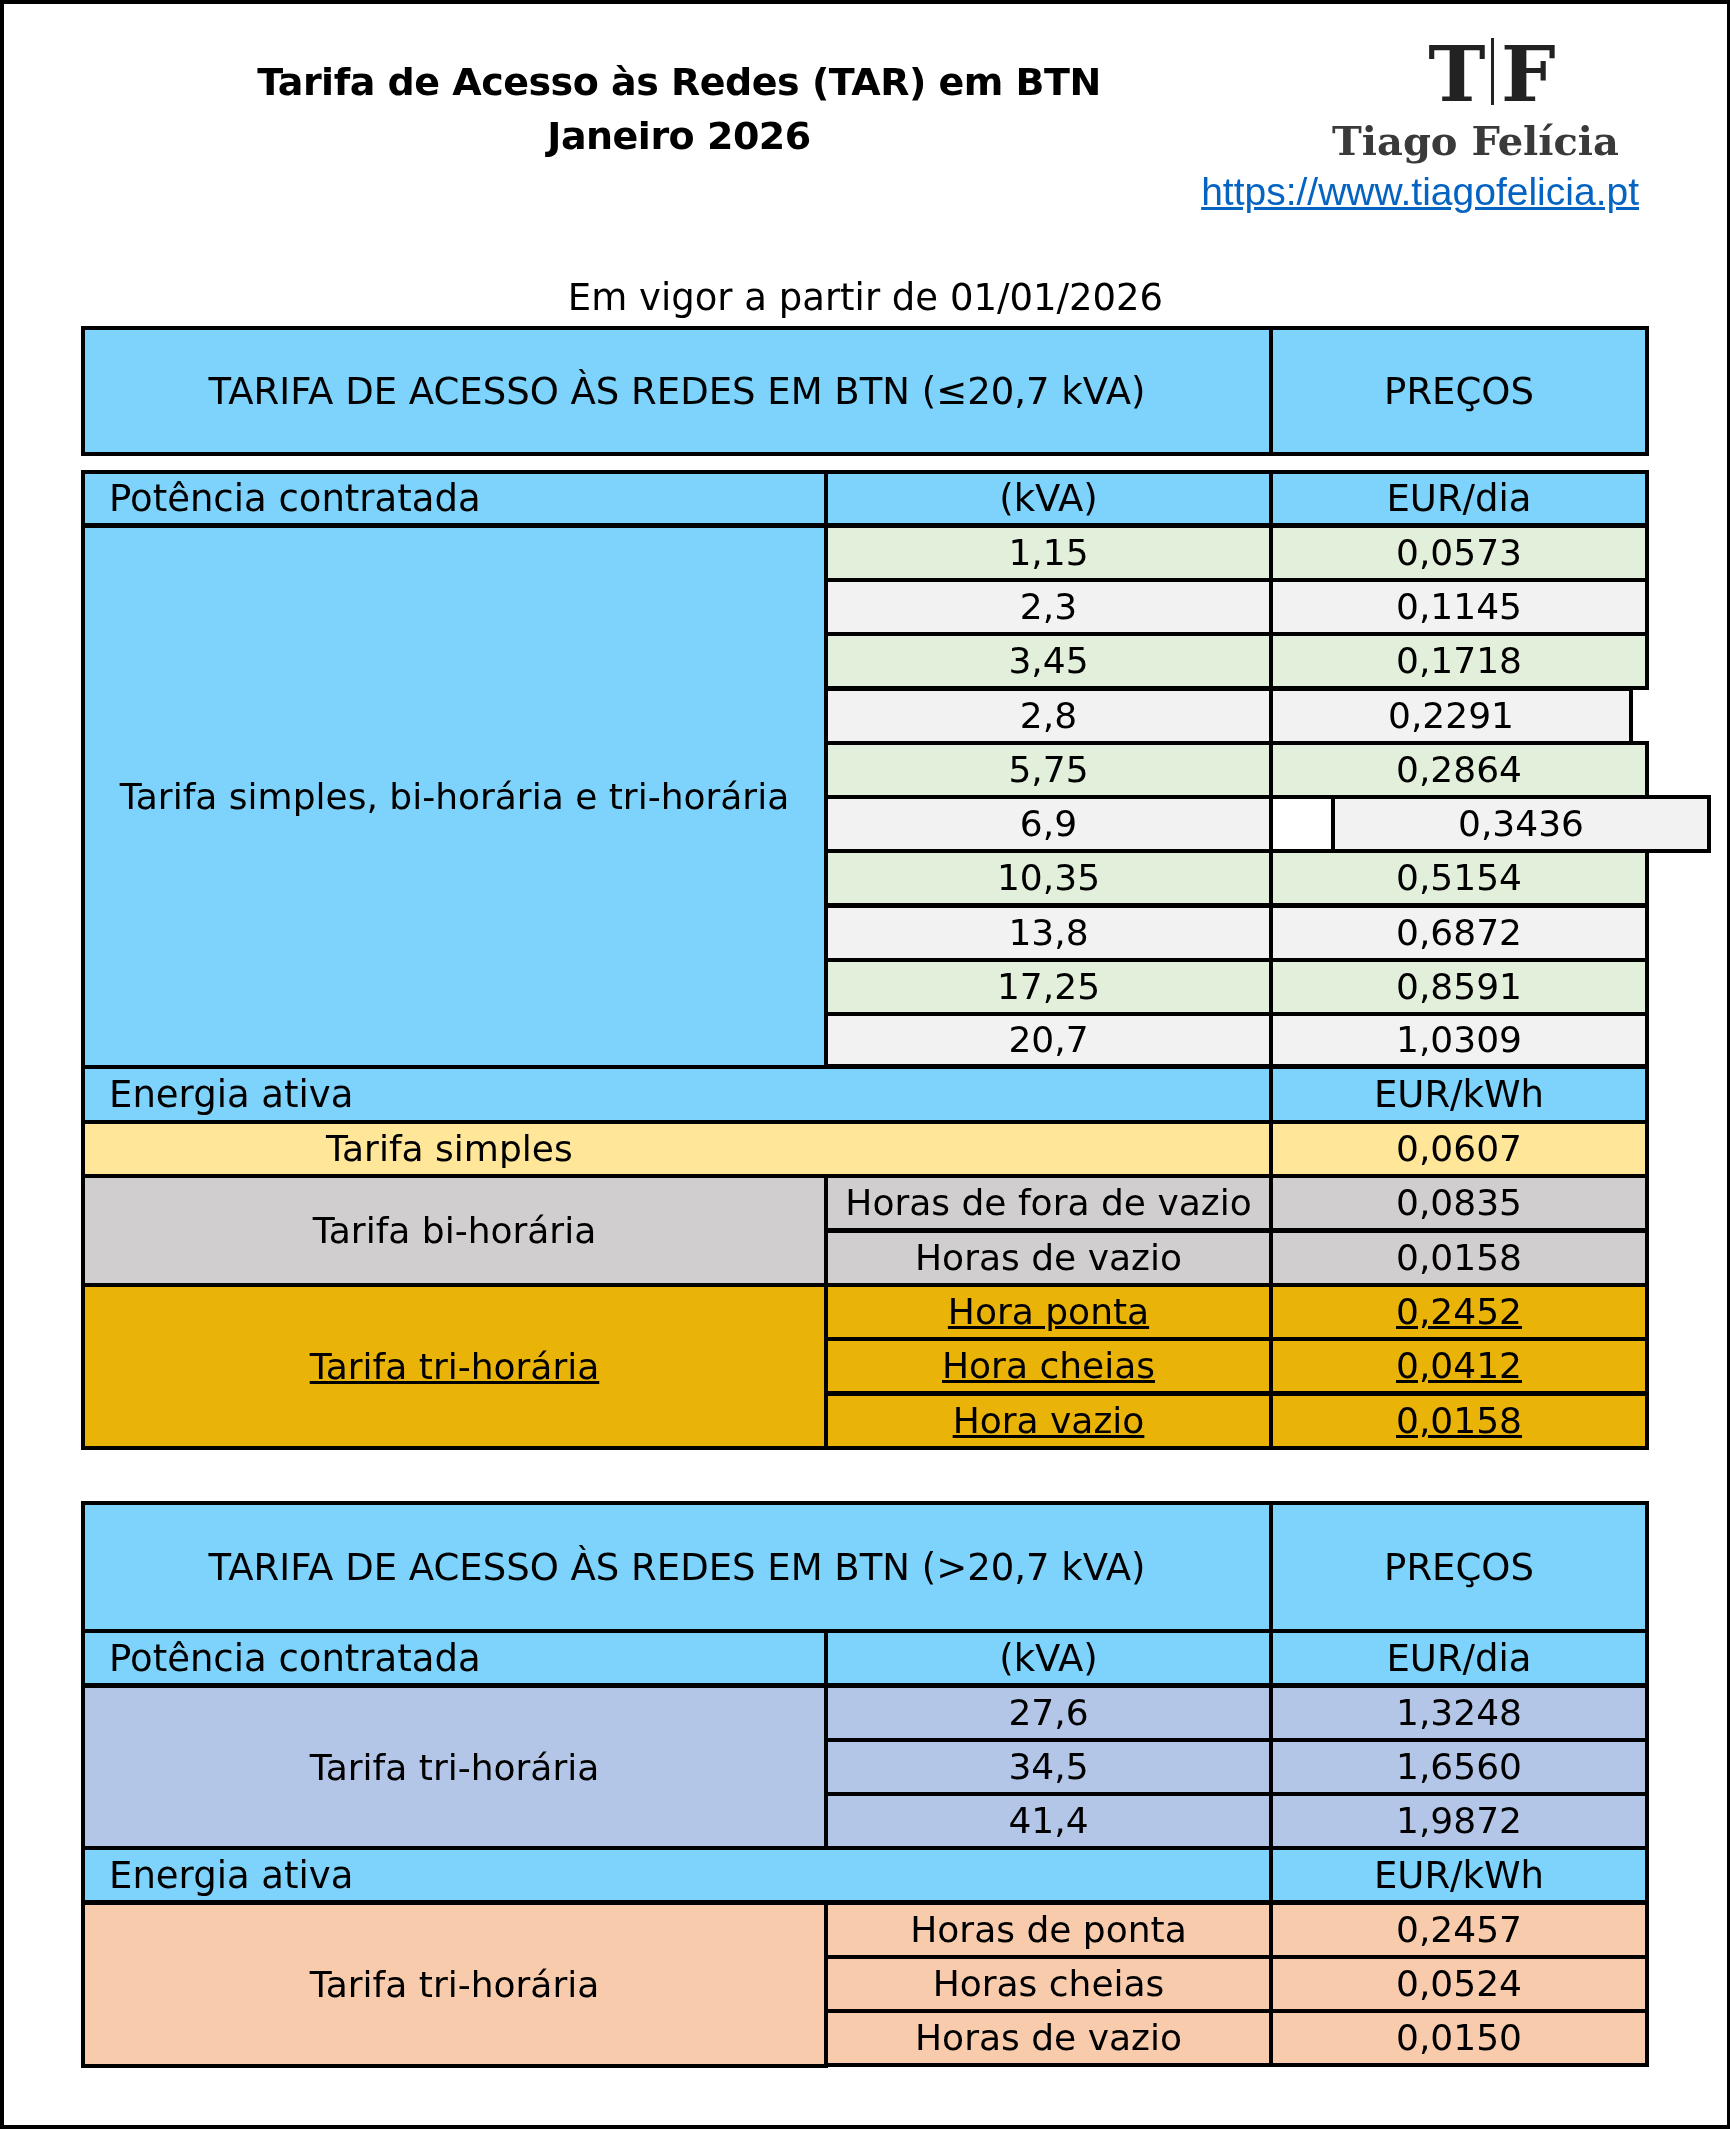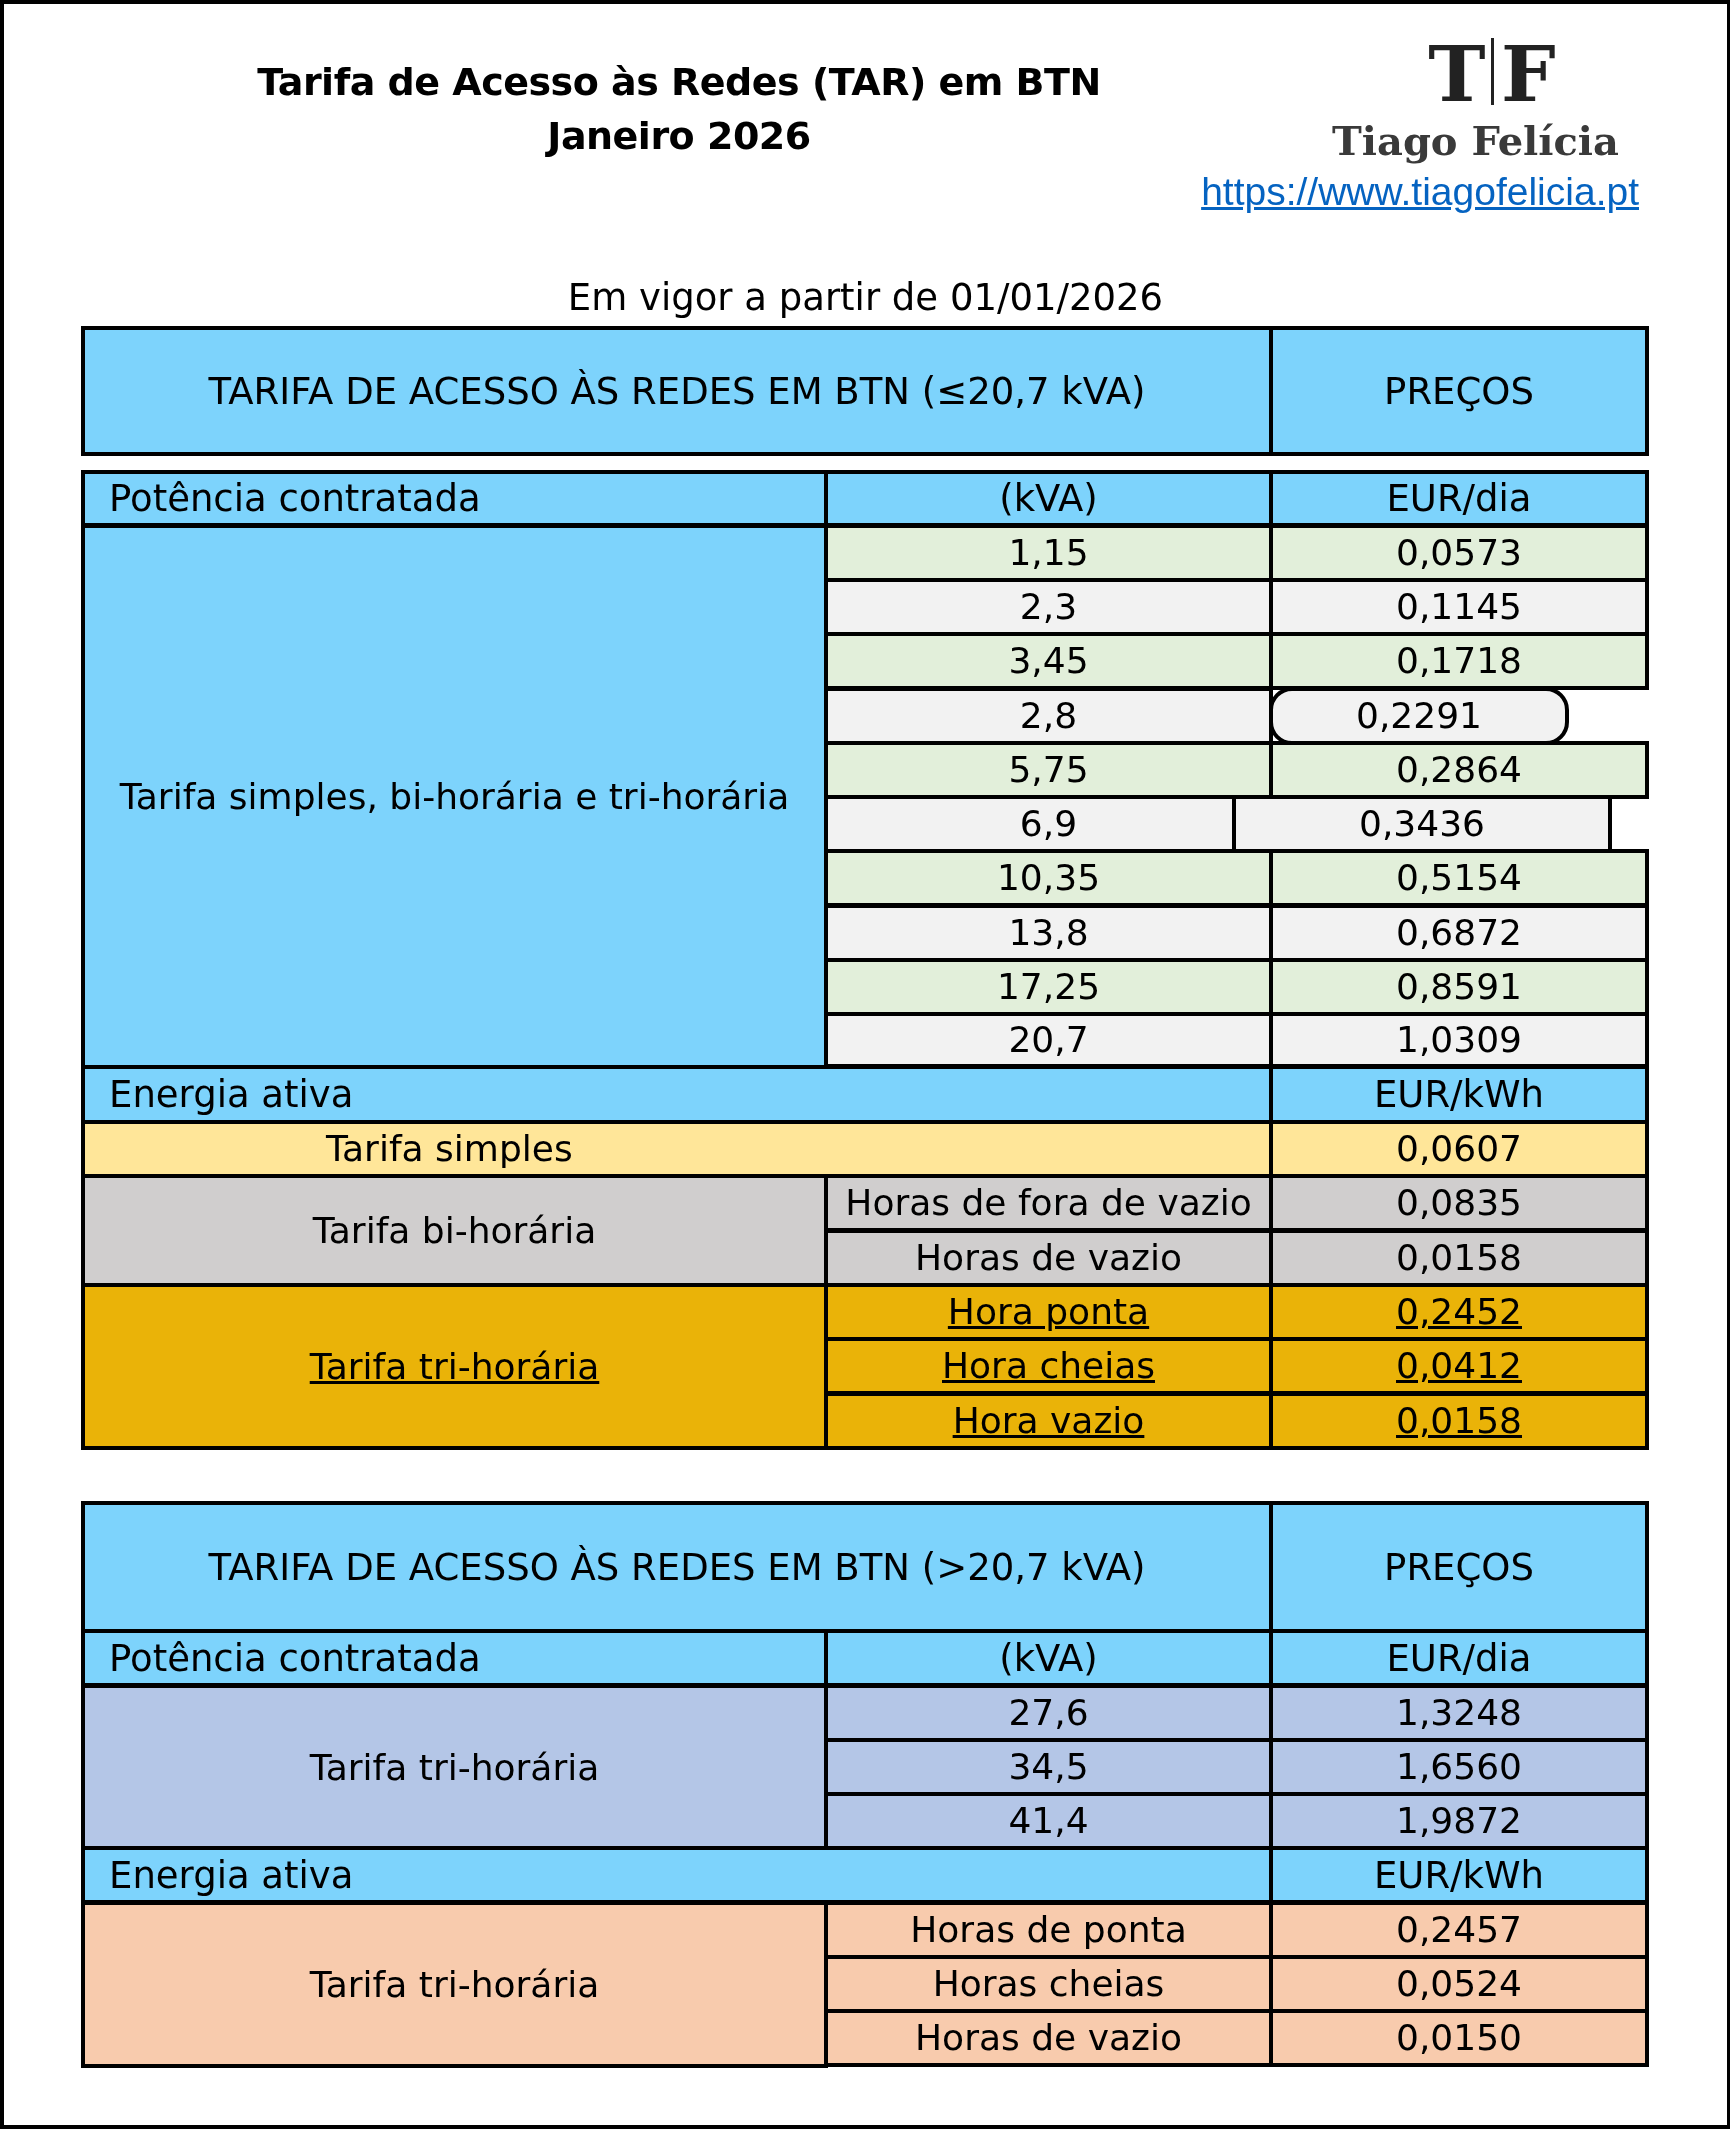--- a/index.html
+++ b/index.html
@@ -58,25 +58,25 @@
 
   <div class="cell wh" style="left:83px;top:526px;width:747px;height:545px;">Tarifa simples, bi-horária e tri-horária</div>
 
   <div class="cell g" style="left:826px;top:526px;width:449px;height:58px;">1,15</div>
   <div class="cell g" style="left:1271px;top:526px;width:380px;height:58px;">0,0573</div>
   <div class="cell w2" style="left:826px;top:580px;width:449px;height:58px;">2,3</div>
   <div class="cell w2" style="left:1271px;top:580px;width:380px;height:58px;">0,1145</div>
   <div class="cell g" style="left:826px;top:634px;width:449px;height:58px;">3,45</div>
   <div class="cell g" style="left:1271px;top:634px;width:380px;height:58px;">0,1718</div>
   <div class="cell w2" style="left:826px;top:689px;width:449px;height:58px;">2,8</div>
-  <div class="cell w2" style="left:1271px;top:689px;width:300px;height:58px;border-radius:23px;">0,2291</div>
+  <div class="cell w2" style="left:1271px;top:689px;width:364px;height:58px;">0,2291</div>
   <div class="cell g" style="left:826px;top:743px;width:449px;height:58px;">5,75</div>
   <div class="cell g" style="left:1271px;top:743px;width:380px;height:58px;">0,2864</div>
   <div class="cell w2" style="left:826px;top:797px;width:449px;height:58px;">6,9</div>
-  <div class="cell w2" style="left:1234px;top:797px;width:380px;height:58px;">0,3436</div>
+  <div class="cell w2" style="left:1333px;top:797px;width:380px;height:58px;">0,3436</div>
   <div class="cell g" style="left:826px;top:851px;width:449px;height:58px;">10,35</div>
   <div class="cell g" style="left:1271px;top:851px;width:380px;height:58px;">0,5154</div>
   <div class="cell w2" style="left:826px;top:906px;width:449px;height:58px;">13,8</div>
   <div class="cell w2" style="left:1271px;top:906px;width:380px;height:58px;">0,6872</div>
   <div class="cell g" style="left:826px;top:960px;width:449px;height:58px;">17,25</div>
   <div class="cell g" style="left:1271px;top:960px;width:380px;height:58px;">0,8591</div>
   <div class="cell w2" style="left:826px;top:1014px;width:449px;height:56px;">20,7</div>
   <div class="cell w2" style="left:1271px;top:1014px;width:380px;height:56px;">1,0309</div>
 
   <div class="cell wh left sec" style="left:83px;top:1067px;width:1192px;height:59px;">Energia ativa</div>

